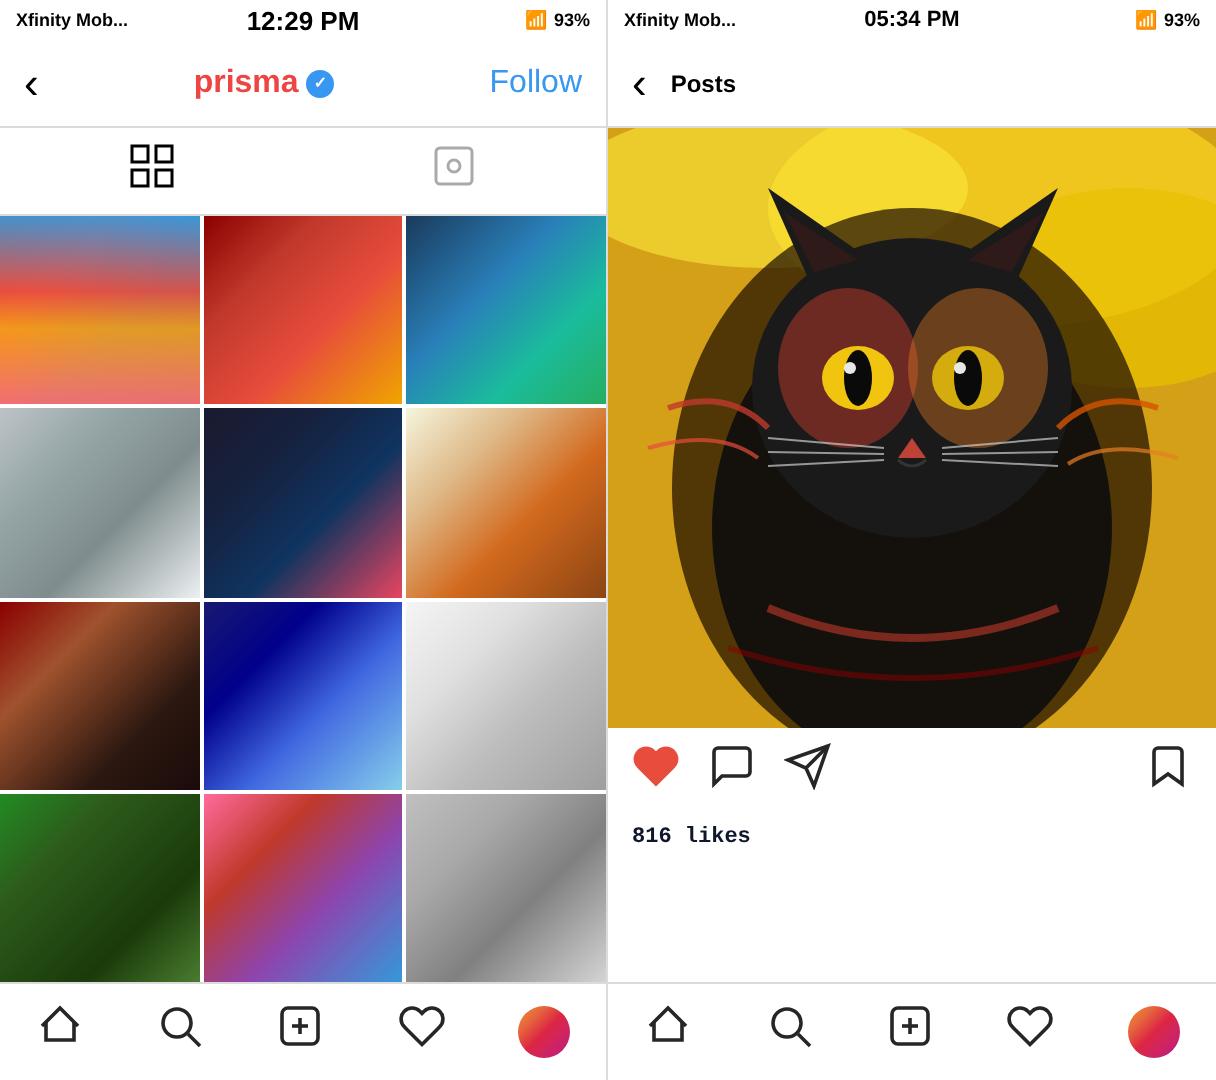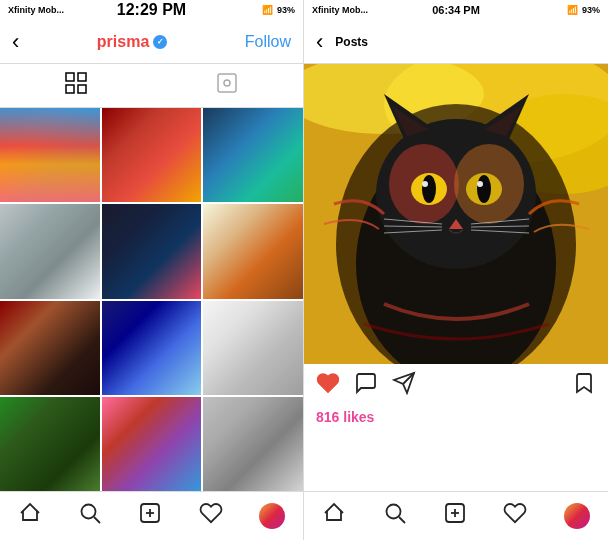--- a/index.html
+++ b/index.html
@@ -243,34 +243,35 @@
       color: #262626;
       margin-left: auto;
       cursor: pointer;
     }
 
     .likes-section {
       padding: 0 12px 4px;
     }
 
     .likes-count {
-      font-size: 14px;
+      font-size: 11px;
       font-weight: 600;
-      color: #ec4899;
+      color: #0f172a;
+      font-family: Liberation Mono, monospace;
     }
   </style>
 </head>
 <body>
 
 <div class="left-panel">
 
   <div class="status-bar">
     <div class="status-bar-inner">
       <span style="font-size:9px;font-weight:600;">Xfinity Mob...</span>
-      <span style="position:absolute;left:50%;transform:translateX(-50%);font-size:16px;font-weight:600;">12:29 PM</span>
+      <span style="position:absolute;left:50%;transform:translateX(-50%);font-size:13px;font-weight:600;">12:29 PM</span>
       <span style="display:flex;align-items:center;gap:3px;font-size:9px;">
         <span style="font-size:9px;">📶</span>
         <span>93%</span>
       </span>
     </div>
   </div>
 
   <div class="nav-bar">
     <span class="nav-back">‹</span>
     <div class="nav-title">
@@ -369,21 +370,21 @@
     </span>
     <div class="profile-thumb"></div>
   </div>
 </div>
 
 <div class="right-panel">
 
   <div class="status-bar">
     <div class="status-bar-inner">
       <span style="font-size:9px;font-weight:600;">Xfinity Mob...</span>
-      <span style="position:absolute;left:50%;transform:translateX(-50%);font-size:11px;font-weight:600;">06:34 PM</span>
+      <span style="position:absolute;left:50%;transform:translateX(-50%);font-size:11px;font-weight:600;">05:34 PM</span>
       <span style="display:flex;align-items:center;gap:3px;font-size:9px;">
         <span style="font-size:9px;">📶</span>
         <span>93%</span>
       </span>
     </div>
   </div>
 
   <div class="right-nav">
     <span class="right-back">‹</span>
     <span class="right-title">Posts</span>

